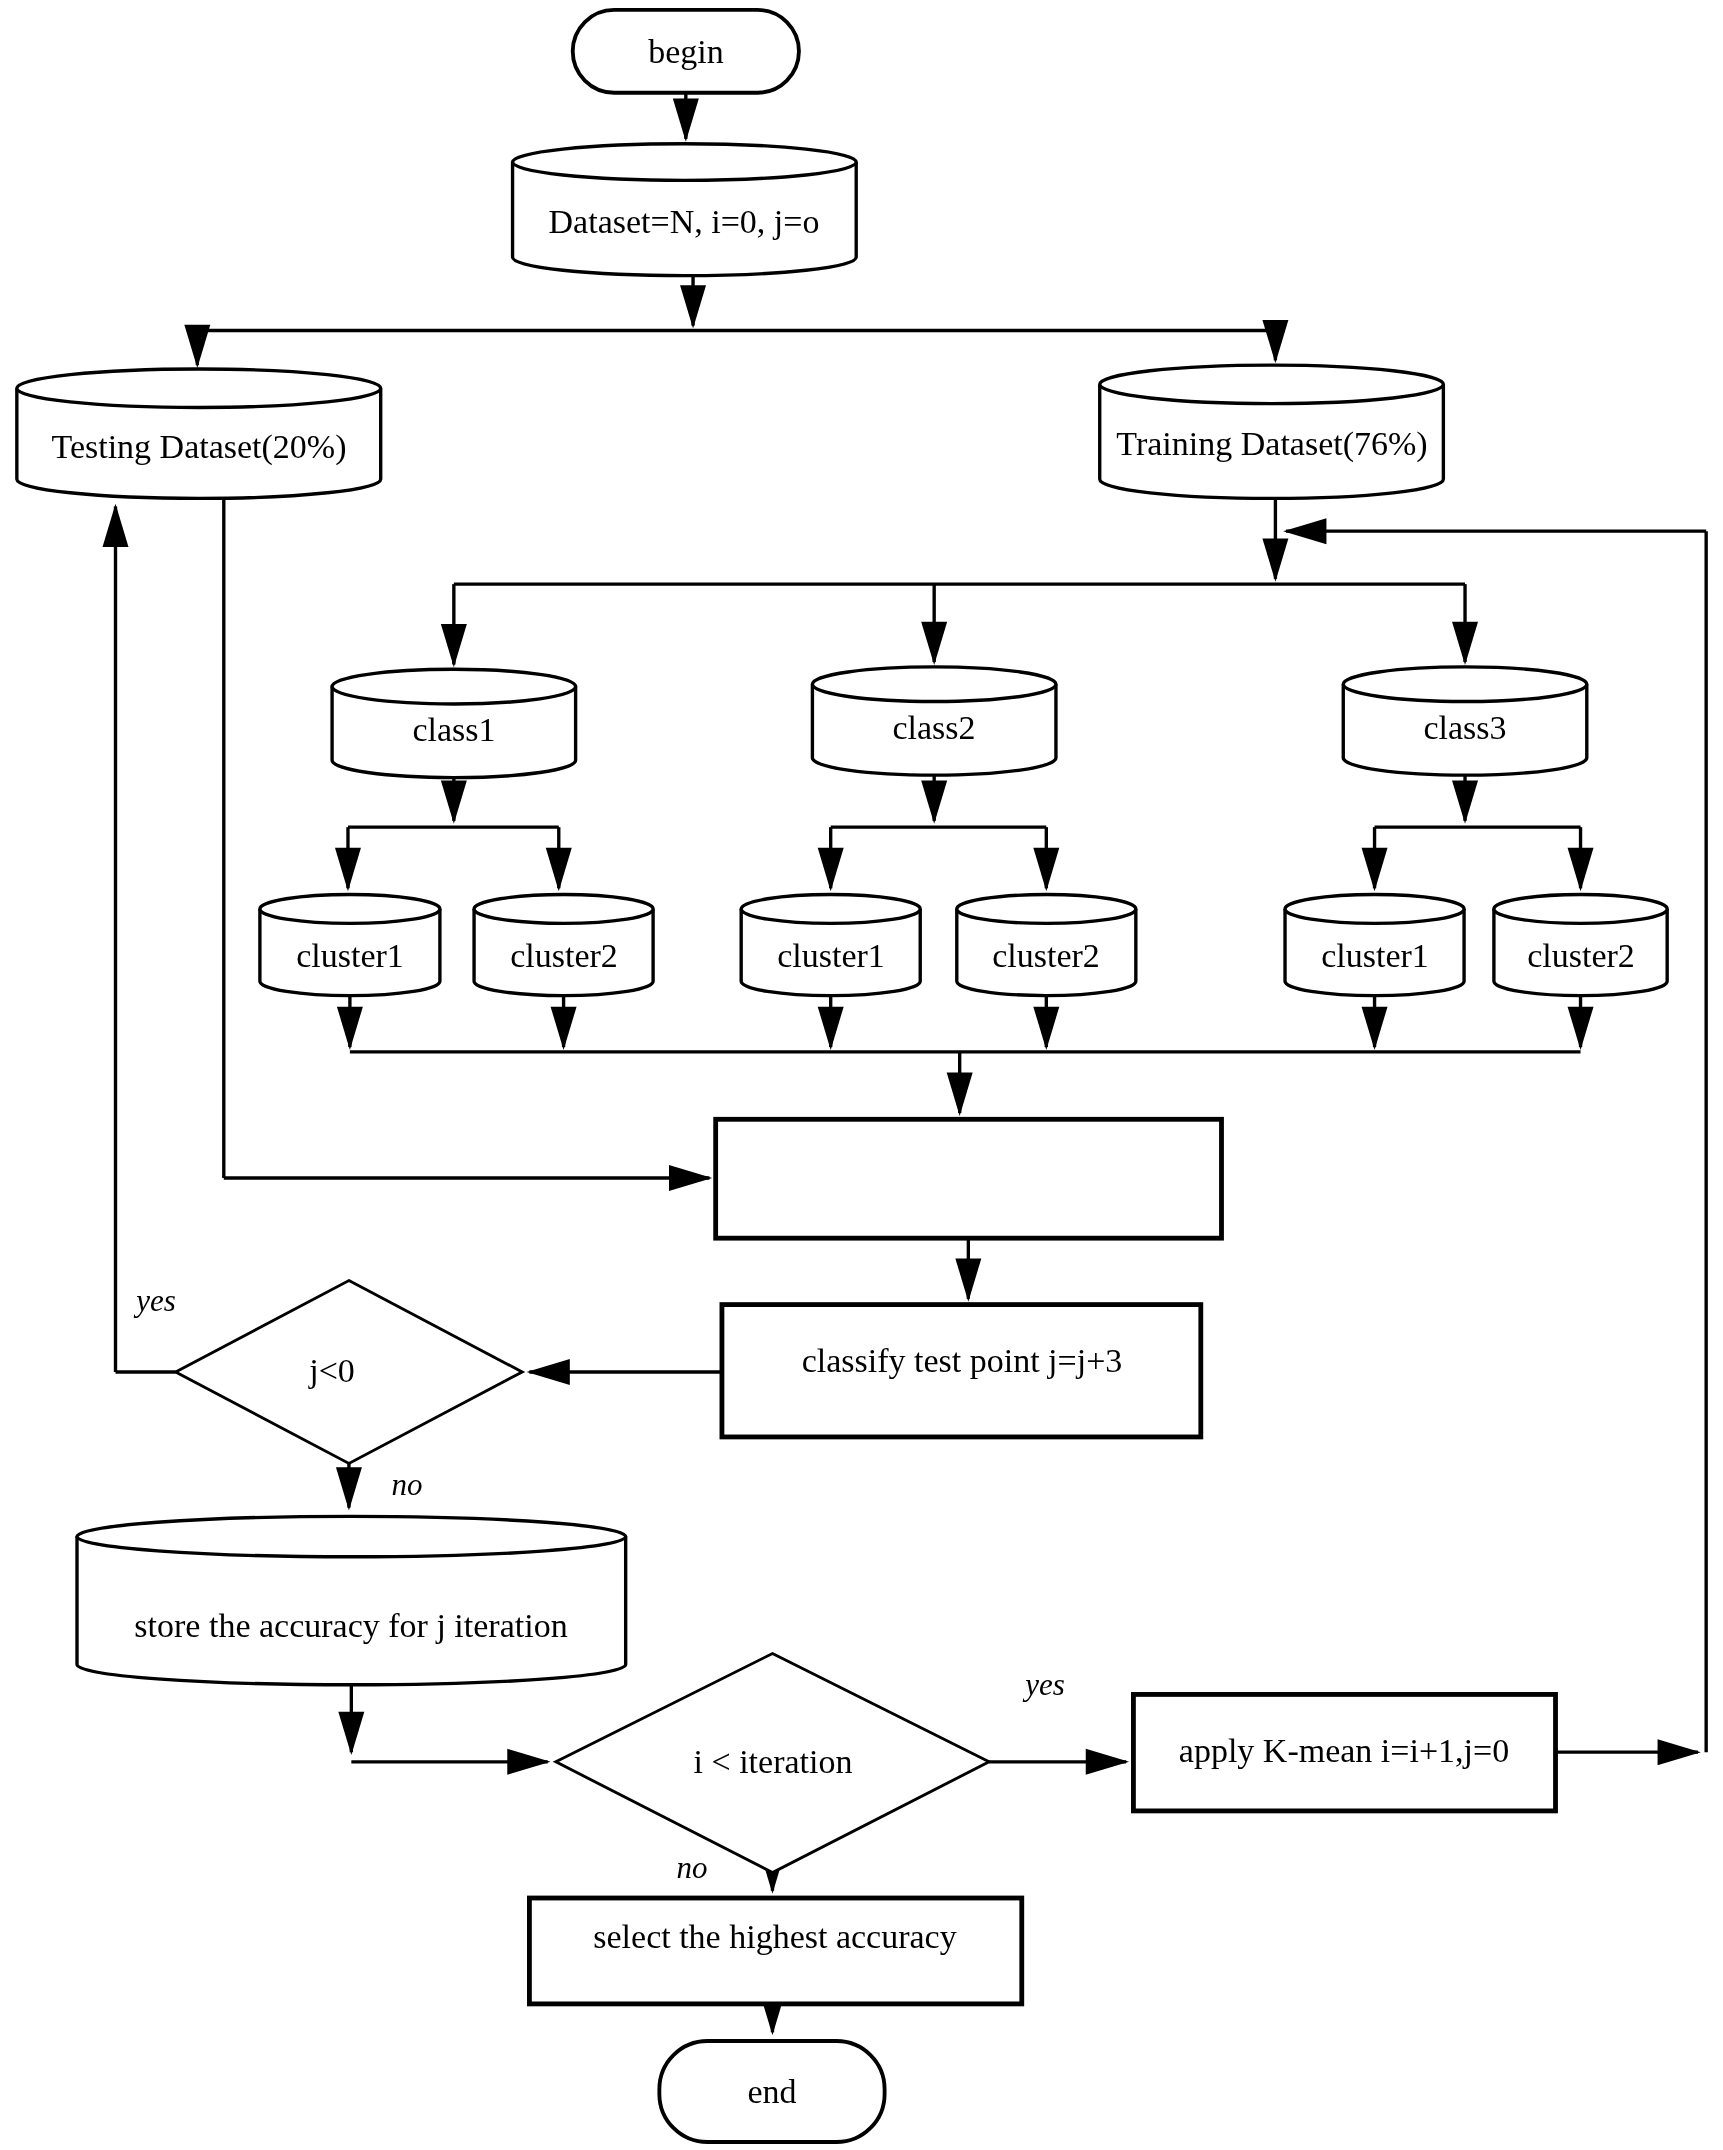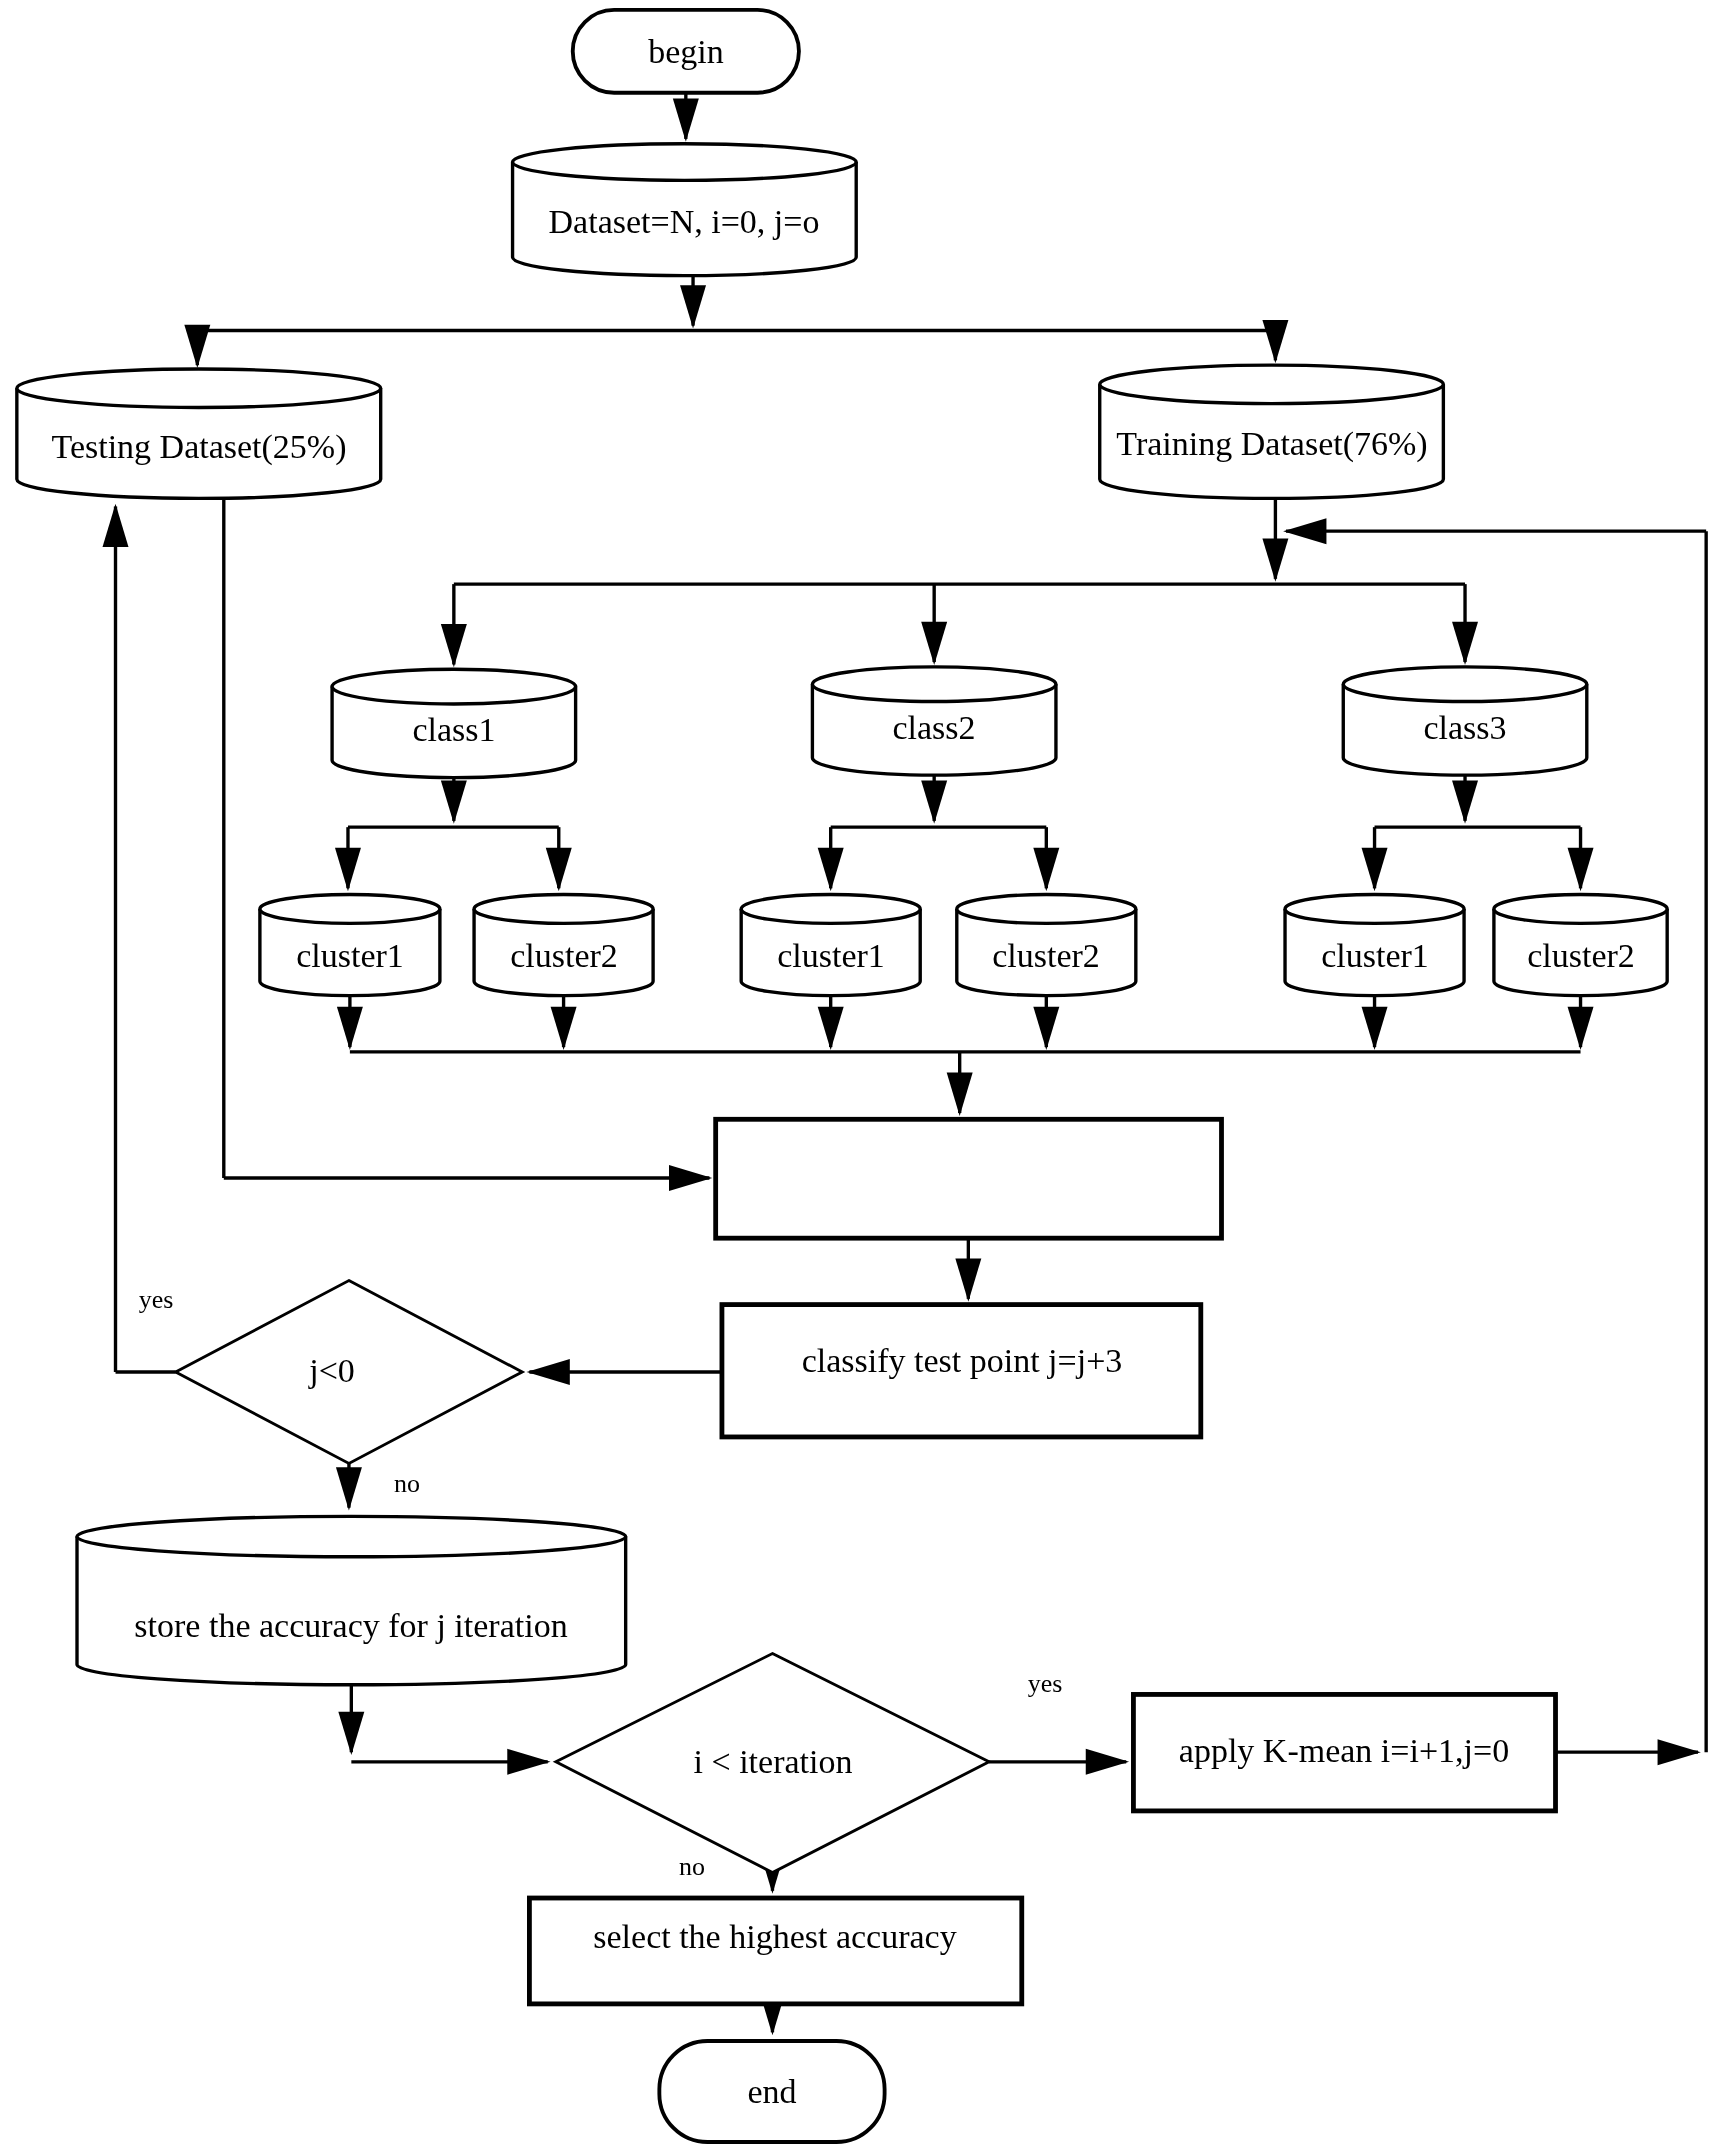--- a/index.html
+++ b/index.html
@@ -7,21 +7,21 @@
     width:1723px;height:2151px;position:relative;overflow:hidden;
     font-family:"Liberation Serif","DejaVu Serif",serif;color:#000;
   }
   #canvas{position:absolute;left:0;top:0;width:1723px;height:1809px;}
   svg{position:absolute;left:0;top:0;}
   .lbl{
     position:absolute;transform:translate(-50%,-50%);
     white-space:nowrap;font-size:34px;line-height:1;color:#000;
     text-align:center;
   }
-  .edge-lbl{font-size:26px;}
+  .edge-lbl{font-size:31px;font-style:italic;}
 </style>
 </head>
 <body>
 
 <div id="canvas">
 
   <svg width="1723" height="2151" viewBox="0 0 3580 4468">
     <defs>
       <marker id="ah" markerUnits="userSpaceOnUse" markerWidth="110" markerHeight="64" refX="86" refY="32" orient="auto">
         <path d="M2,5 L92,32 L2,59 Z" fill="#000"></path>
@@ -163,21 +163,21 @@
       <rect x="2355" y="3520" width="877" height="242" stroke-width="10"></rect>
       <rect x="1100" y="3943" width="1023" height="220" stroke-width="10"></rect>
 
       <polygon points="725,2660 1085,2850 725,3040 365,2850" stroke-width="6"></polygon>
       <polygon points="1605,3435 2055,3660 1605,3890 1155,3660" stroke-width="6"></polygon>
     </g>
   </svg>
 
   <div class="lbl" style="left:686px;top:52px">begin</div>
   <div class="lbl" style="left:684px;top:222px">Dataset=N, i=0, j=o</div>
-  <div class="lbl" style="left:199px;top:447px">Testing Dataset(25%)</div>
+  <div class="lbl" style="left:199px;top:447px">Testing Dataset(20%)</div>
   <div class="lbl" style="left:1272px;top:444px">Training Dataset(76%)</div>
   <div class="lbl" style="left:454px;top:730px">class1</div>
   <div class="lbl" style="left:934px;top:728px">class2</div>
   <div class="lbl" style="left:1465px;top:728px">class3</div>
   <div class="lbl" style="left:350px;top:956px">cluster1</div>
   <div class="lbl" style="left:564px;top:956px">cluster2</div>
   <div class="lbl" style="left:831px;top:956px">cluster1</div>
   <div class="lbl" style="left:1046px;top:956px">cluster2</div>
   <div class="lbl" style="left:1375px;top:956px">cluster1</div>
   <div class="lbl" style="left:1581px;top:956px">cluster2</div>

